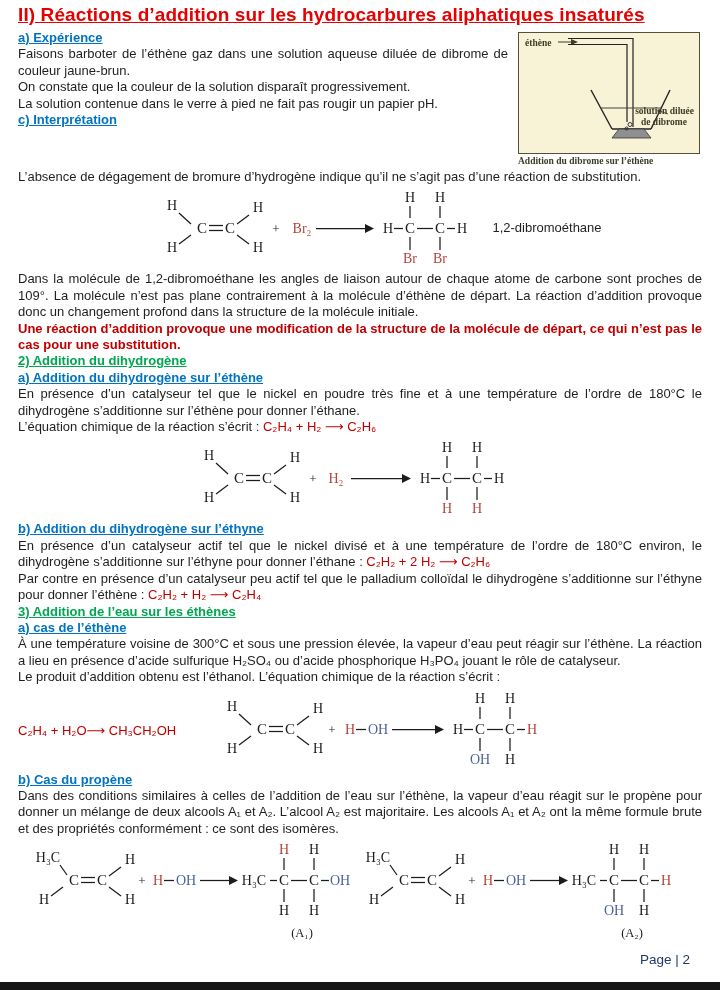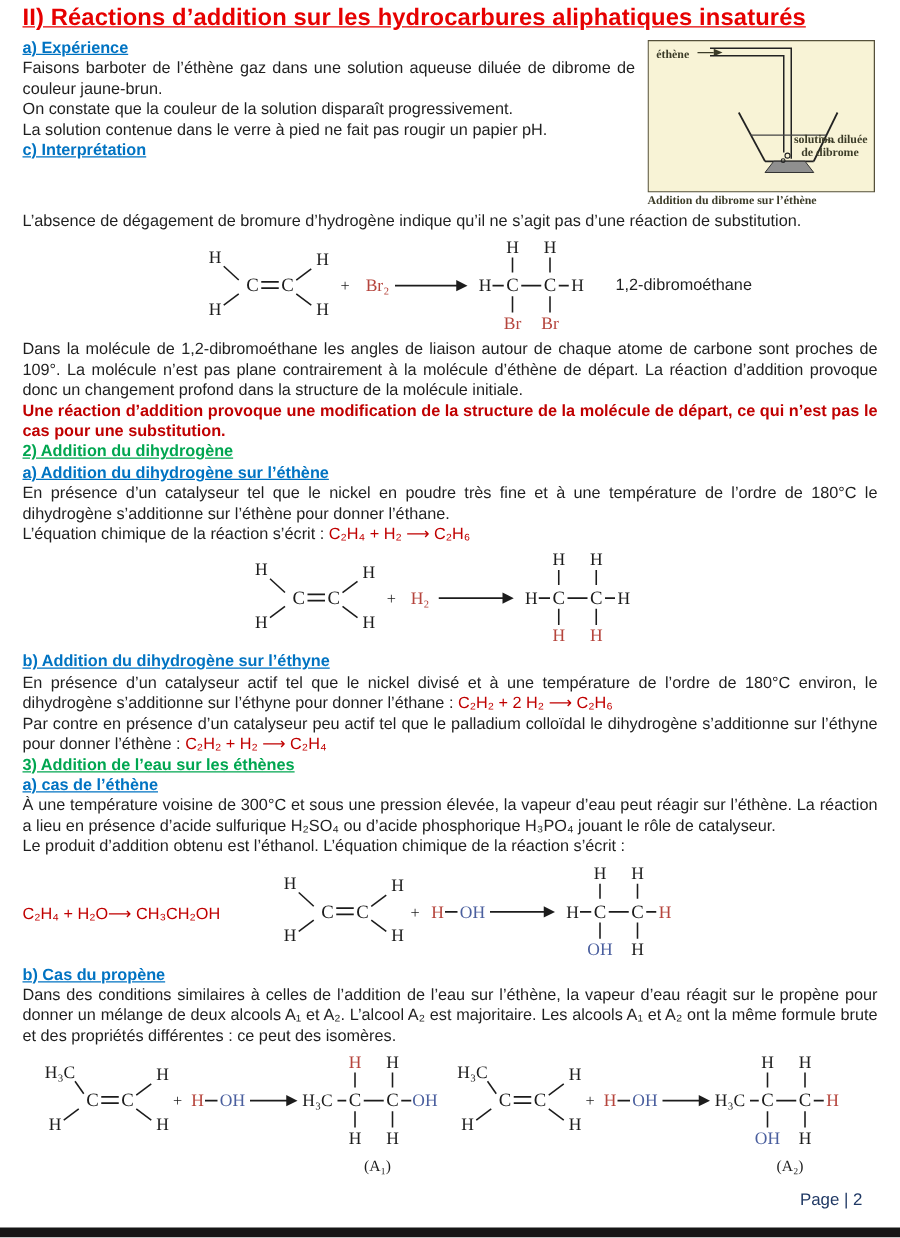--- a/index.html
+++ b/index.html
@@ -203,21 +203,21 @@
         <text x="240" y="47" fill="#1c1c1c" style="font-size:14px">H</text>
         <text x="262" y="47" fill="#1c1c1c" style="font-size:15px">C</text>
         <text x="292" y="47" fill="#1c1c1c" style="font-size:15px">C</text>
         <text x="314" y="47" fill="#b5443c" style="font-size:14px">H</text>
         <text x="262" y="77" fill="#4a5f9e" style="font-size:14px">OH</text>
         <text x="292" y="77" fill="#1c1c1c" style="font-size:14px">H</text>
       </svg>
   </div>
 
   <div class="hd h-blue">b) Cas du propène</div>
-  <p class="just">Dans des conditions similaires à celles de l’addition de l’eau sur l’éthène, la vapeur d’eau réagit sur le propène pour donner un mélange de deux alcools A₁ et A₂. L’alcool A₂ est majoritaire. Les alcools A₁ et A₂ ont la même formule brute et des propriétés différentes : ce peut des isomères.</p>
+  <p class="just">Dans des conditions similaires à celles de l’addition de l’eau sur l’éthène, la vapeur d’eau réagit sur le propène pour donner un mélange de deux alcools A₁ et A₂. L’alcool A₂ est majoritaire. Les alcools A₁ et A₂ ont la même formule brute et des propriétés conformément : ce sont des isomères.</p>
 
   <div class="dbl-row">
     <svg class="scheme" width="330" height="102">
         <line x1="30" y1="27" x2="37" y2="37" stroke="#1c1c1c" stroke-width="1.25"></line>
         <line x1="21" y1="58" x2="33" y2="49" stroke="#1c1c1c" stroke-width="1.25"></line>
         <line x1="51" y1="39.5" x2="65" y2="39.5" stroke="#1c1c1c" stroke-width="1.25"></line>
         <line x1="51" y1="44.5" x2="65" y2="44.5" stroke="#1c1c1c" stroke-width="1.25"></line>
         <line x1="79" y1="38" x2="91" y2="29" stroke="#1c1c1c" stroke-width="1.25"></line>
         <line x1="79" y1="49" x2="91" y2="58" stroke="#1c1c1c" stroke-width="1.25"></line>
         <line x1="134" y1="42.5" x2="144" y2="42.5" stroke="#1c1c1c" stroke-width="1.25"></line>

